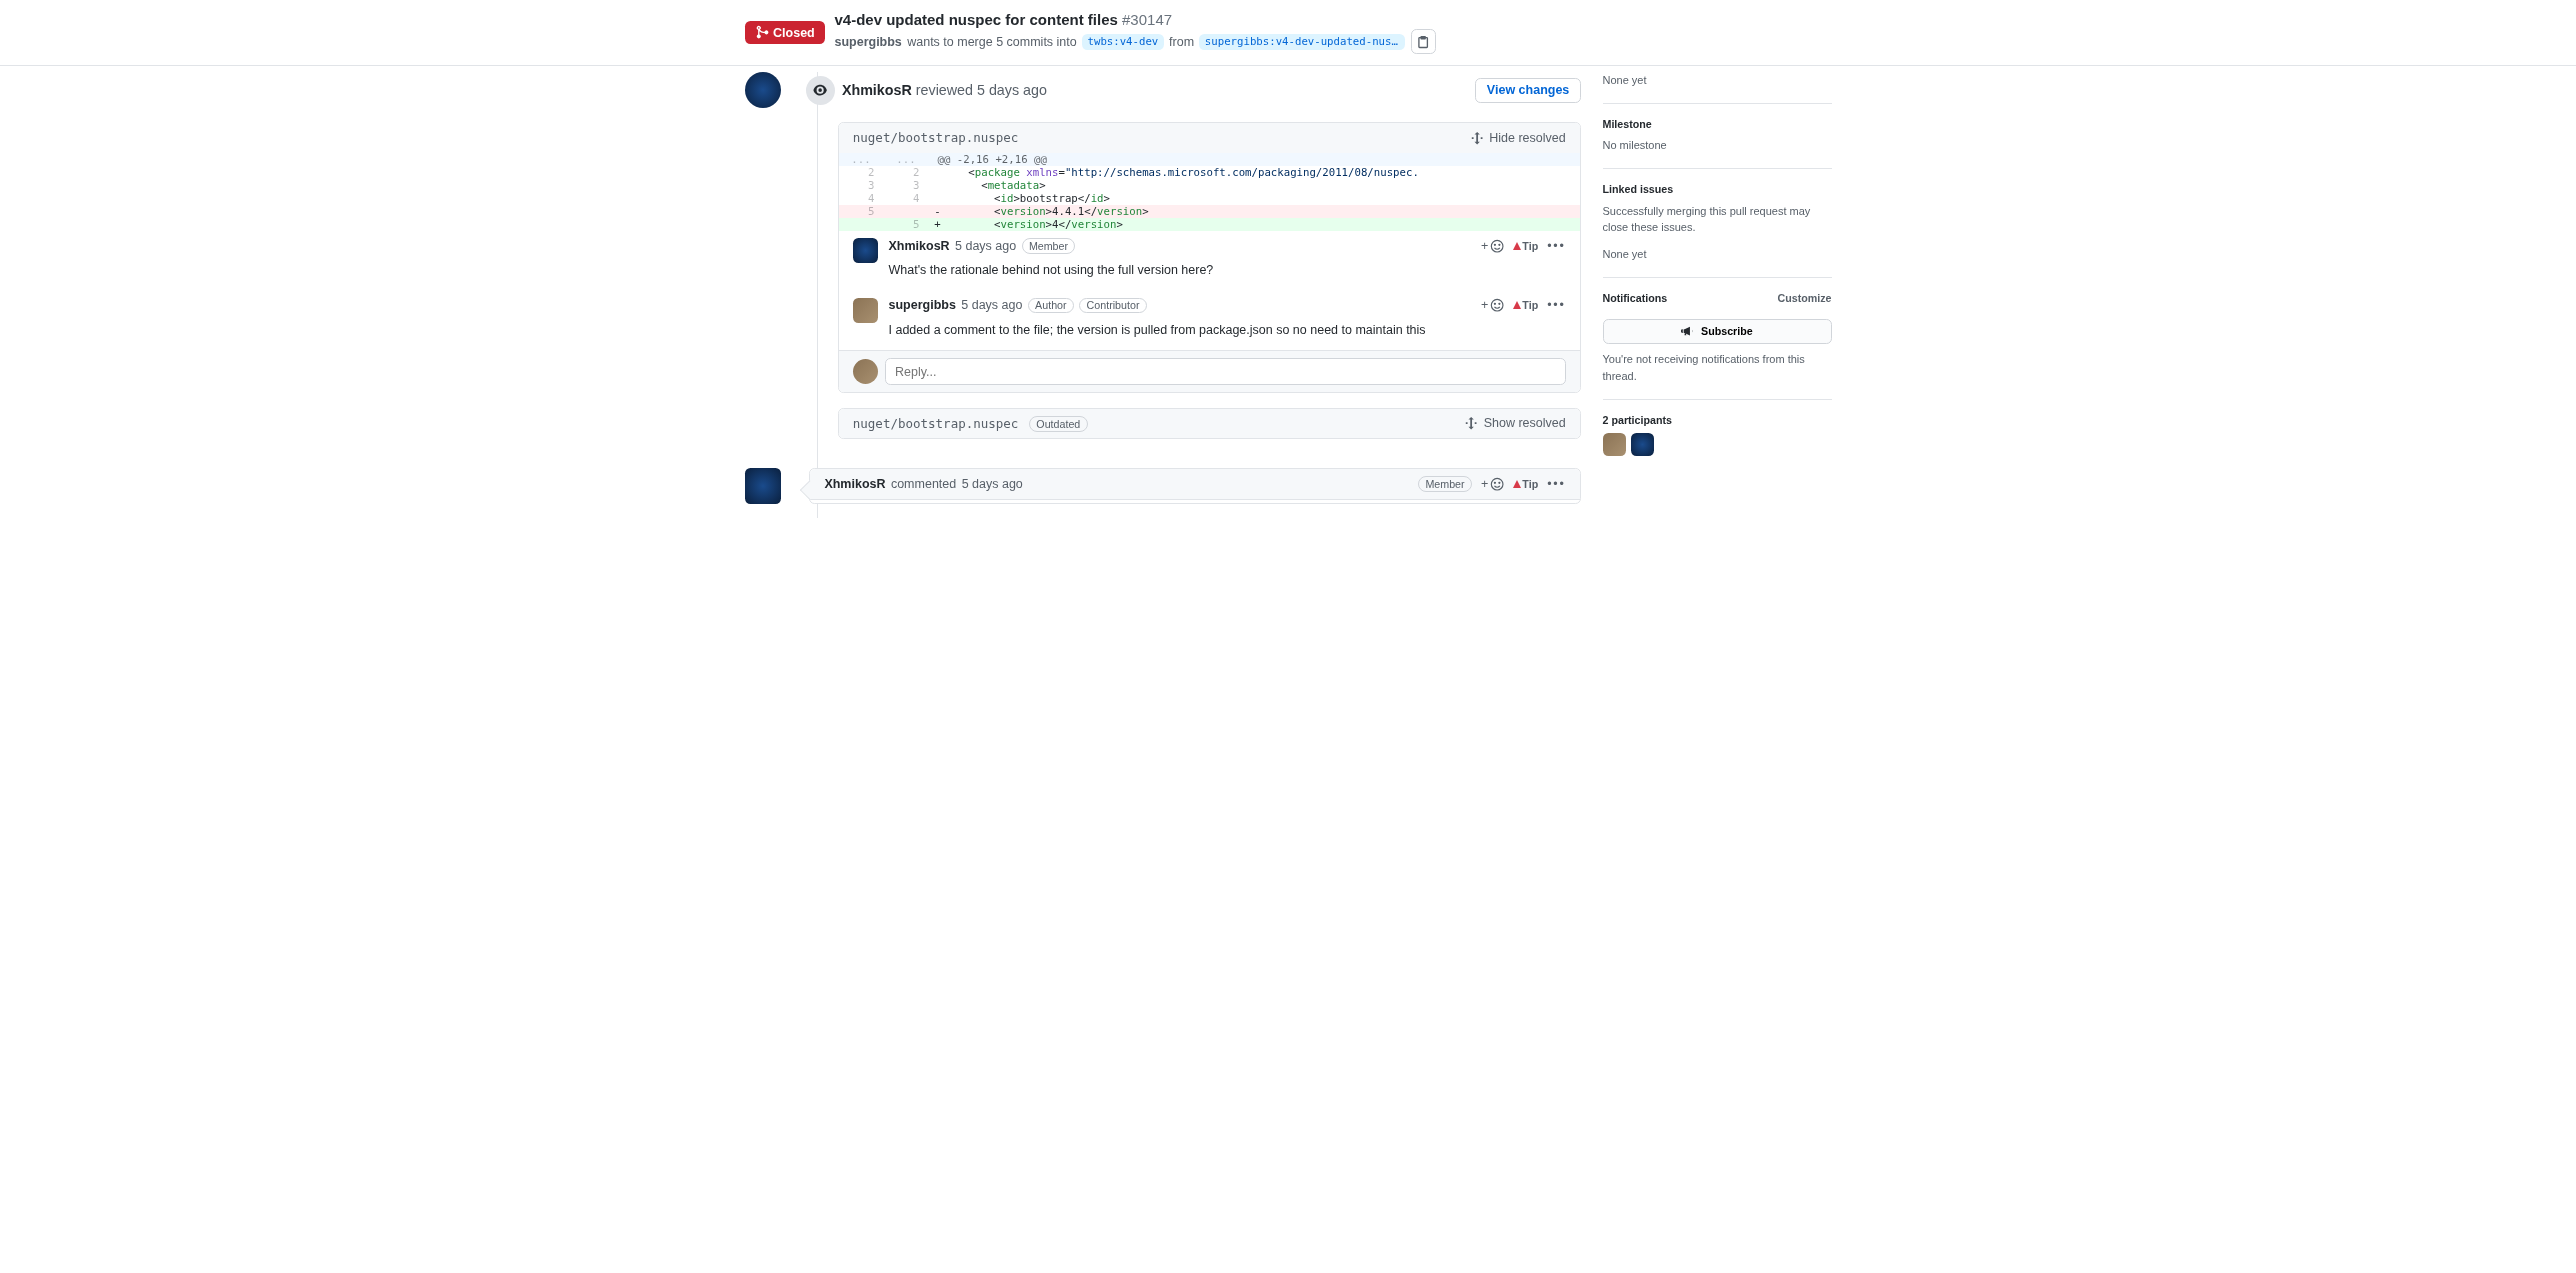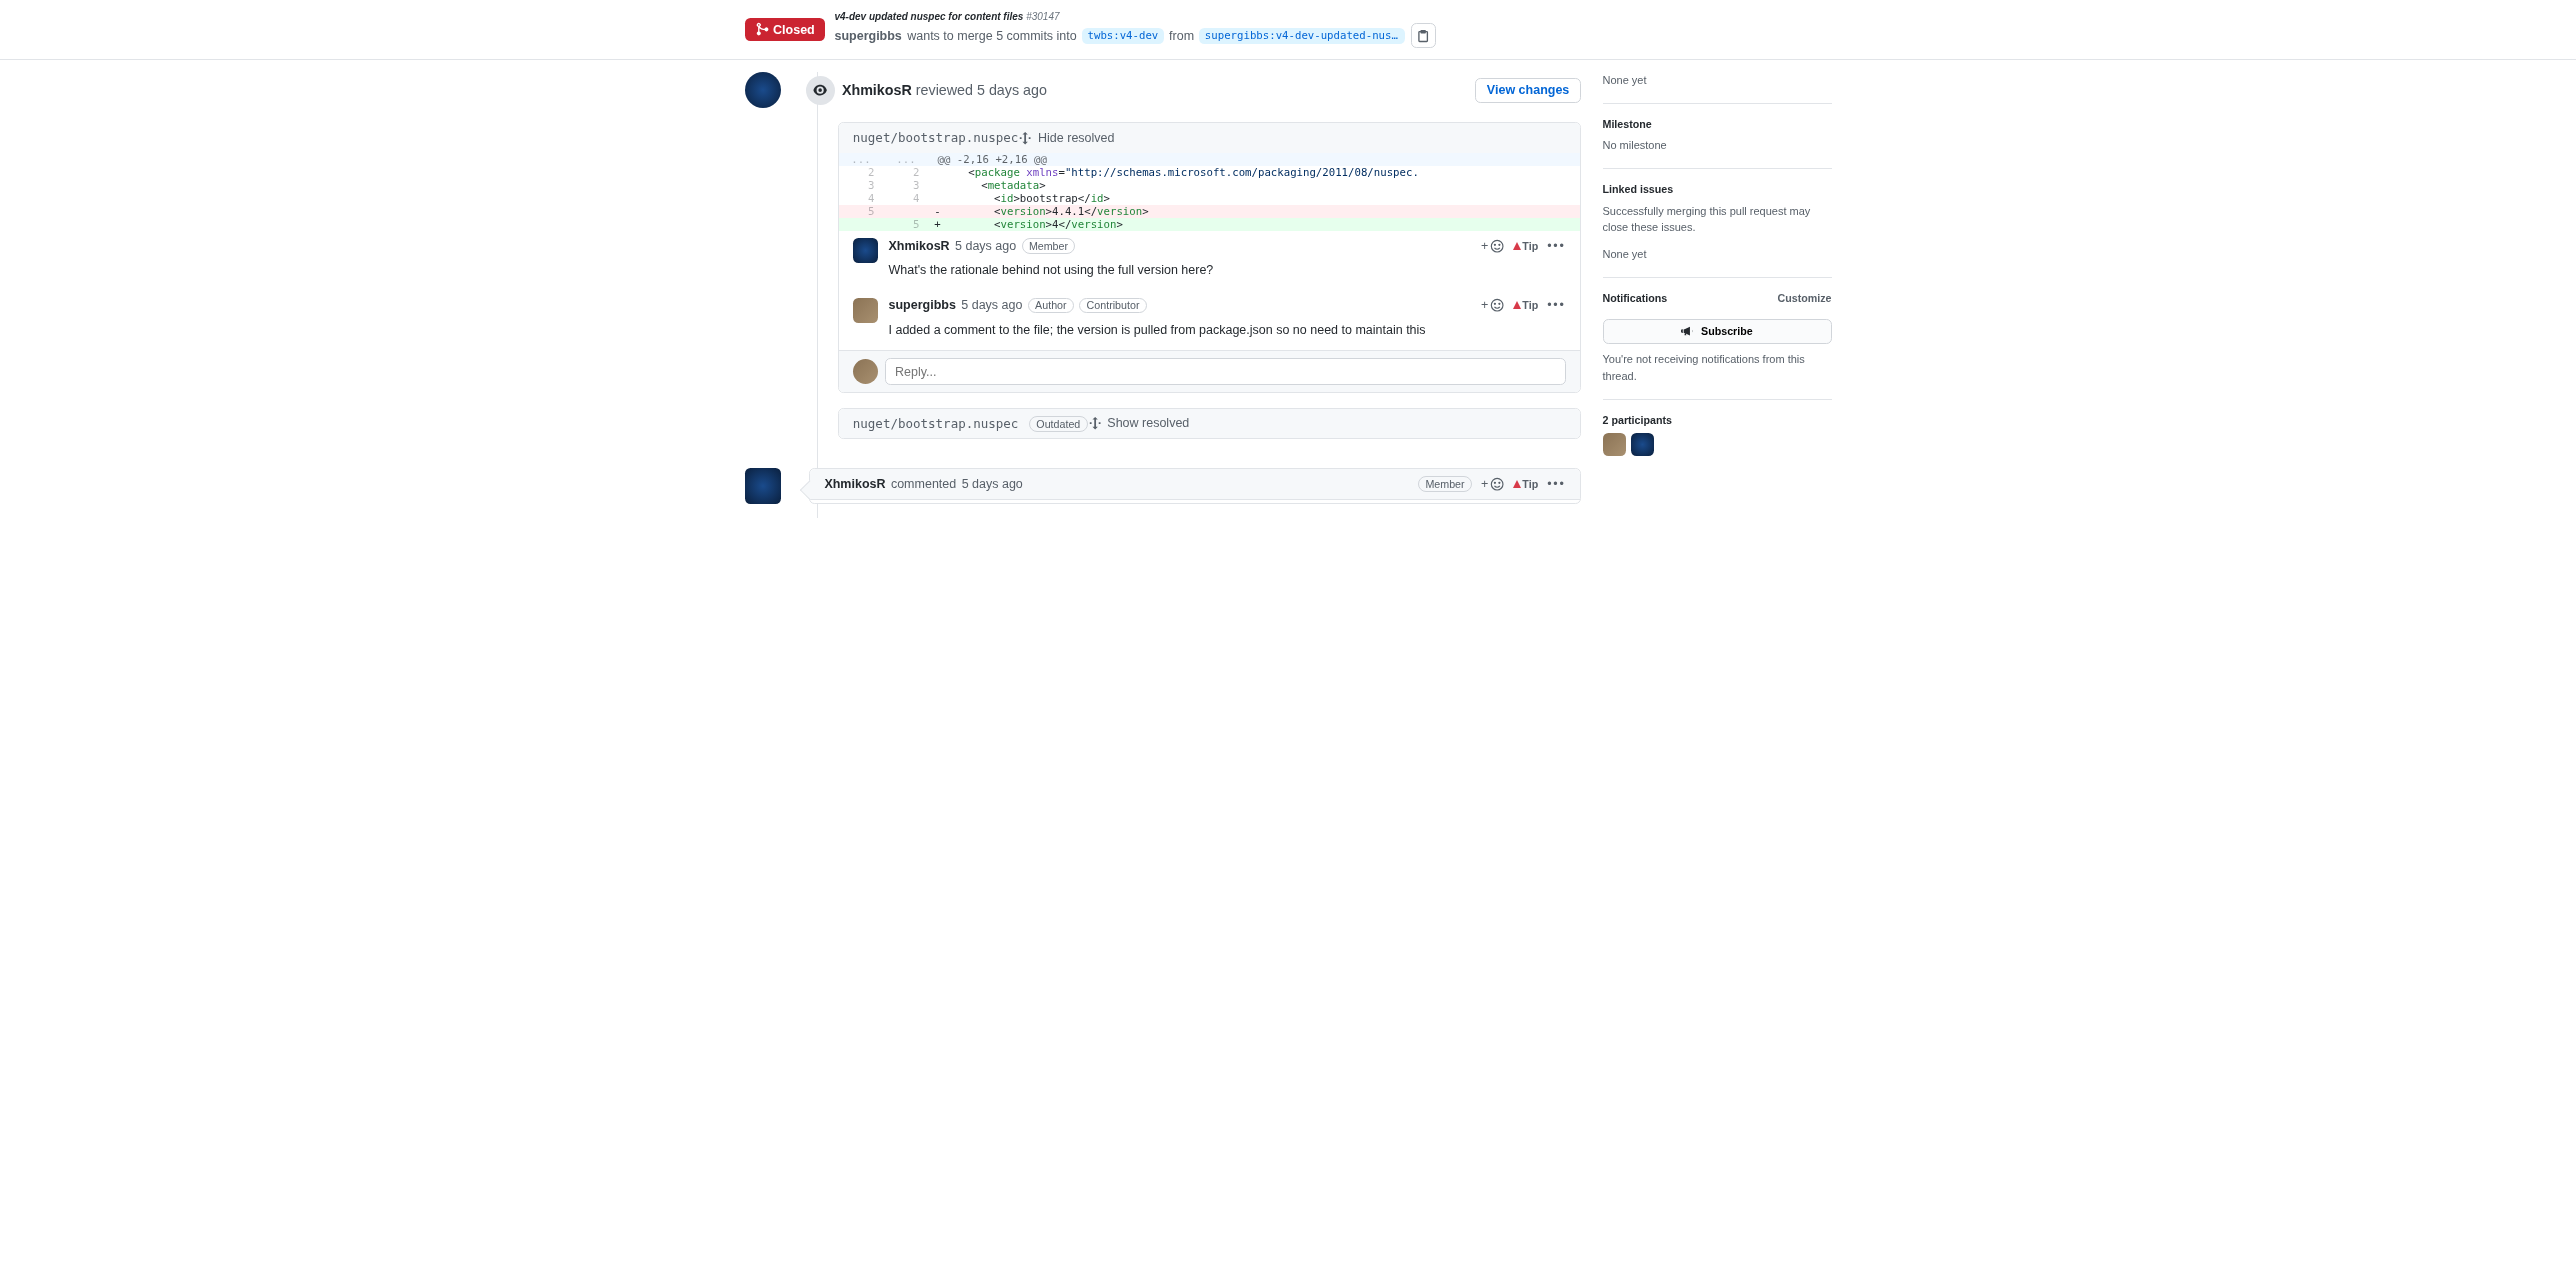--- a/index.html
+++ b/index.html
@@ -22,21 +22,21 @@
       display: flex; align-items: center; gap: 9px;
     }
     .state-badge {
       background: #cb2431; color: #fff;
       padding: 4.5px 10.7px; border-radius: 5.4px;
       font-weight: 600; font-size: 12.5px;
       display: inline-flex; align-items: center; gap: 3.6px;
     }
     .state-badge svg { fill: #fff; }
     .title-block { display: flex; flex-direction: column; }
-    .title-line { font-size: 10px; font-weight: 600; font-style: italic; }
+    .title-line { font-size: 15px; font-weight: 600; }
     .title-line .num { color: #6a737d; font-weight: 400; }
     .subtitle { font-size: 12.5px; color: #586069; margin-top: 1.8px; display: flex; align-items: center; gap: 5.4px; }
     .subtitle strong { color: #586069; font-weight: 600; }
     .branch-tag {
       background: #ddf4ff; color: #0366d6;
       font-family: ui-monospace, SFMono-Regular, Consolas, monospace;
       font-size: 10.7px; padding: 1.8px 5.4px; border-radius: 5.4px;
       max-width: 206px; overflow: hidden; text-overflow: ellipsis; white-space: nowrap;
       display: inline-block; vertical-align: middle;
     }
@@ -101,21 +101,21 @@
     }
 
     .file-box {
       margin-left: 93px;
       border: 0.9px solid #e1e4e8; border-radius: 5.4px;
       overflow: hidden; background: #fff;
       margin-bottom: 14.3px;
     }
     .file-header {
       background: #f6f8fa; padding: 7.2px 14.3px;
-      display: flex; align-items: center; 
+      display: flex; align-items: center; justify-content: space-between;
       font-size: 12.5px;
     }
     .file-path {
       font-family: ui-monospace, SFMono-Regular, Consolas, monospace;
       color: #586069;
     }
     .outdated-tag {
       border: 0.9px solid #d1d5da; color: #586069;
       font-size: 10.7px; padding: 0.9px 6.3px; border-radius: 2em;
       margin-left: 7.2px;

